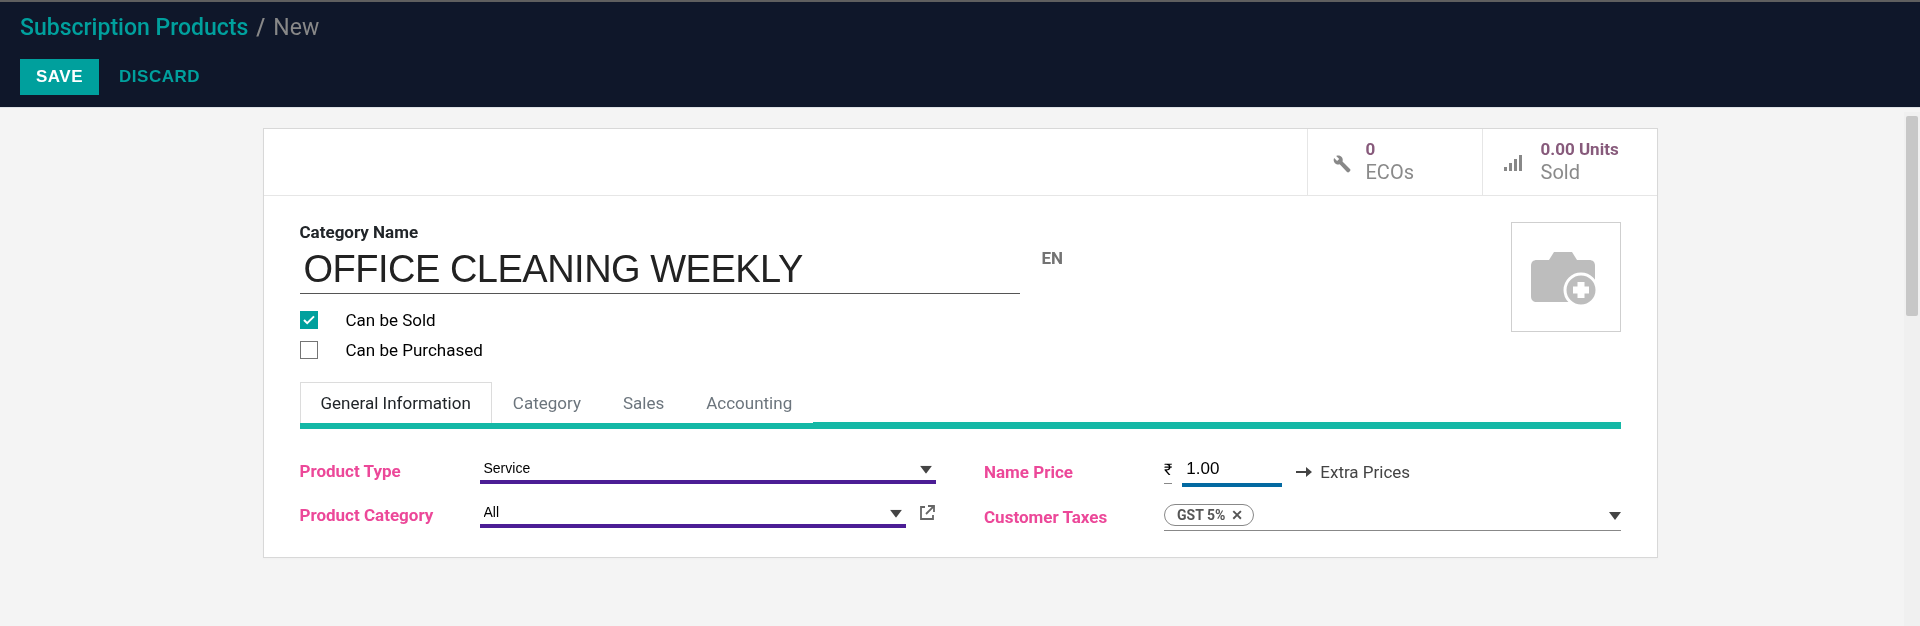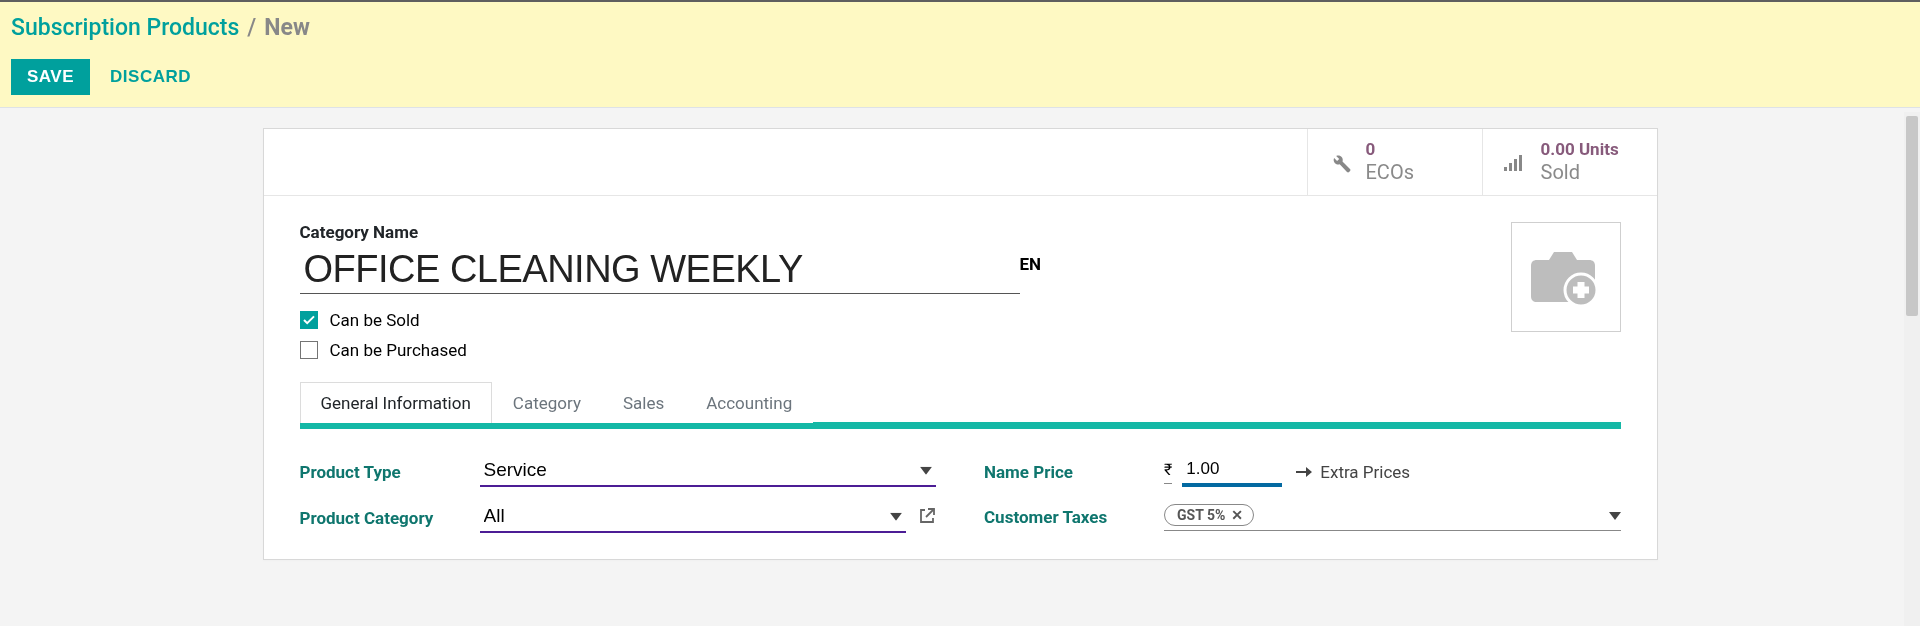--- a/index.html
+++ b/index.html
@@ -6,37 +6,37 @@
 body {
   font-family: -apple-system, BlinkMacSystemFont, "Segoe UI", Roboto, "Helvetica Neue", Arial, sans-serif;
   background: #f4f4f4;
   margin: 0;
   width: 1920px;
   height: 626px;
   overflow: hidden;
   position: relative;
 }
 .topbar {
-  background: #fef9c3;
+  background: #0f172a;
   border-top: 2px solid #5f5f5f;
   border-bottom: 1px solid #dee2e6;
-  padding: 12px 20px 12px 11px;
+  padding: 12px 20px 12px 20px;
   height: 108px;
 }
 .breadcrumb {
   font-size: 23px;
   font-weight: 500;
   display: flex;
   align-items: center;
   gap: 8px;
   margin-bottom: 18px;
 }
 .breadcrumb .link { color: #00a09d; cursor: pointer; }
 .breadcrumb .sep { color: #888; }
-.breadcrumb .current { color: #888; font-weight: 700; }
+.breadcrumb .current { color: #888; font-weight: 400; }
 .actions {
   display: flex;
   align-items: center;
   gap: 20px;
 }
 .btn-primary {
   background: #00a09d;
   color: #ffffff;
   border: none;
   padding: 8px 16px;
@@ -91,47 +91,47 @@
 .stat-text { line-height: 1.25; }
 .stat-value { color: #875a7b; font-weight: 700; font-size: 17px; }
 .stat-label { color: #8a8a8a; font-size: 20px; }
 .sheet-body { padding: 26px 36px 10px 36px; position: relative; }
 .field-label {
   font-size: 17px;
   font-weight: 700;
   color: #212529;
   margin-bottom: 6px;
 }
-.name-row { display: flex; align-items: center; }
+.name-row { display: flex; align-items: flex-start; gap: 22px; }
 .name-input {
   font-size: 38px;
   font-weight: 400;
   color: #222;
   border: none;
   border-bottom: 1.5px solid #555;
   width: 720px;
   padding: 0 4px 2px 4px;
   outline: none;
   letter-spacing: -0.5px;
 }
-.lang-badge { color: #000000; font-weight: 700; font-size: 17px; cursor: pointer; margin-bottom: 14px; }
+.lang-badge { color: #737373; font-weight: 700; font-size: 17px; cursor: pointer; margin-bottom: 14px; }
 .image-box {
   position: absolute;
   top: 26px;
   right: 36px;
   width: 110px;
   height: 110px;
   border: 1px solid #cfcfcf;
   display: flex;
   align-items: center;
   justify-content: center;
   color: #bdbdbd;
 }
 .checks { margin: 16px 0 22px 0; }
-.chk-row { display: flex; align-items: center; gap: 12px; margin-bottom: 10px; font-size: 17px; }
+.chk-row { display: flex; align-items: center; gap: 28px; margin-bottom: 10px; font-size: 17px; }
 .chk {
   width: 18px; height: 18px; border: 1.5px solid #747474; display: inline-flex; align-items: center; justify-content: center; background: #fff;
 }
 .chk.checked { background: #00a09d; border-color: #00a09d; }
 .chk.checked svg { display: block; }
 .chk svg { display: none; }
 .tabs {
   display: flex;
   border-bottom: 7px solid #14b8a6;
 }
@@ -147,27 +147,27 @@
 }
 .tab.active {
   border-color: #dcdcdc;
   color: #212529;
   background: #ffffff;
 }
 .tab-content { padding-top: 28px; }
 .form-grid { display: flex; gap: 48px; }
 .col { flex: 1; }
 .form-row { display: flex; align-items: center; margin-bottom: 16px; min-height: 28px; }
-.form-row .lbl { width: 180px; font-size: 17px; font-weight: 700; color: #0f766e; }
+.form-row .lbl { width: 180px; font-size: 17px; font-weight: 700; color: #ec4899; }
 .form-row .val { flex: 1; display: flex; align-items: center; }
 .underline-input {
   border: none;
-  border-bottom: 2px solid #4c1d95;
+  border-bottom: 4px solid #4c1d95;
   padding: 2px 4px 4px 4px;
-  font-size: 19px;
+  font-size: 14px;
   width: 100%;
   outline: none;
 }
 .select-wrap { position: relative; flex: 1; }
 .select-caret {
   position: absolute; right: 4px; top: 50%; transform: translateY(-65%);
   pointer-events: none; color: #444;
 }
 .ext-link {
   margin-left: 12px; color: #666; cursor: pointer;

